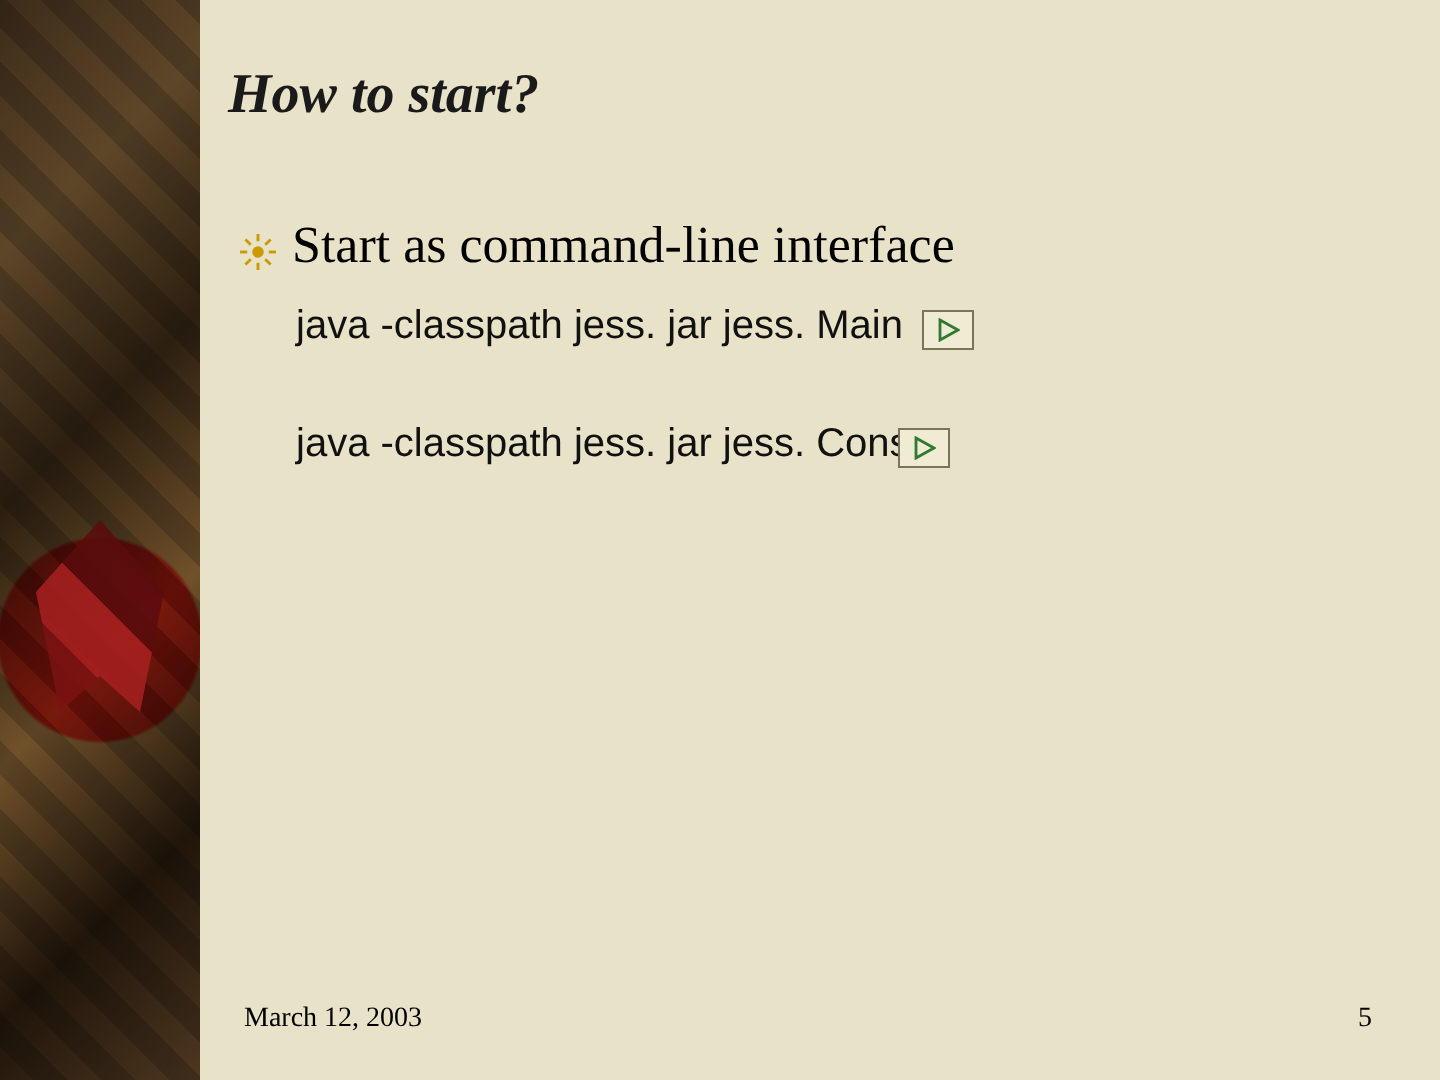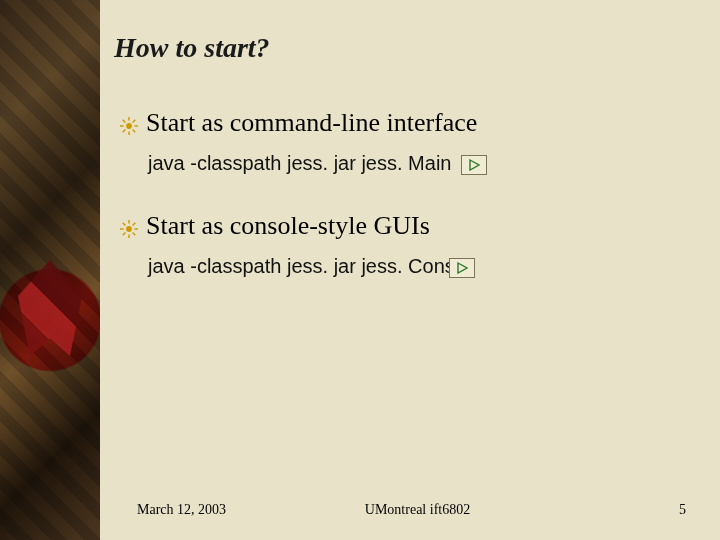--- a/index.html
+++ b/index.html
@@ -78,21 +78,21 @@
     background: #f0ecd4;
     border: 1px solid #7a7458;
     display: flex;
     align-items: center;
     justify-content: center;
     flex: 0 0 26px;
   }
   .play-btn svg { display: block; }
   .footer {
     position: absolute;
-    left: 15px; right: 0; bottom: 22px;
+    left: 0; right: 0; bottom: 22px;
     padding: 0 34px 0 22px;
     display: flex;
     justify-content: space-between;
     align-items: center;
     font-size: 14px;
     color: #000;
   }
   .footer .center { position: absolute; left: 50%; transform: translateX(-50%); }
 </style>
 </head>
@@ -128,50 +128,29 @@
     <span class="code-text">java -classpath jess. jar jess. Main</span>
     <span class="play-btn">
       <span>
         <svg viewBox="0 0 12 12" width="12" height="12">
           <polygon points="2,1 11,6 2,11" fill="none" stroke="#2f7a2f" stroke-width="1.4"></polygon>
         </svg>
       </span>
     </span>
   </div>
 
-  <div class="bullet-row">
-    <span class="sun-icon">
-      <svg viewBox="0 0 20 20" width="18" height="18">
-        <g fill="#cc9a00">
-          <circle cx="10" cy="10" r="3.2"></circle>
-          <g stroke="#cc9a00" stroke-width="1.6">
-            <line x1="10" y1="0" x2="10" y2="4"></line>
-            <line x1="10" y1="16" x2="10" y2="20"></line>
-            <line x1="0" y1="10" x2="4" y2="10"></line>
-            <line x1="16" y1="10" x2="20" y2="10"></line>
-            <line x1="3" y1="3" x2="6" y2="6"></line>
-            <line x1="14" y1="14" x2="17" y2="17"></line>
-            <line x1="14" y1="6" x2="17" y2="3"></line>
-            <line x1="3" y1="17" x2="6" y2="14"></line>
-          </g>
-        </g>
-      </svg>
-    </span>
-    <span class="bullet-text">Start as console-style GUIs</span>
-  </div>
   <div class="code-row">
     <span class="code-text">java -classpath jess. jar jess. Consc</span>
     <span class="play-btn" style="margin-left:-26px;">
       <span>
         <svg viewBox="0 0 12 12" width="12" height="12">
           <polygon points="2,1 11,6 2,11" fill="none" stroke="#2f7a2f" stroke-width="1.4"></polygon>
         </svg>
       </span>
     </span>
   </div>
 
   <div class="footer">
     <span>March 12, 2003</span>
-    <span class="center">UMontreal ift6802</span>
     <span>5</span>
   </div>
 
 </div>
 
 </body></html>

